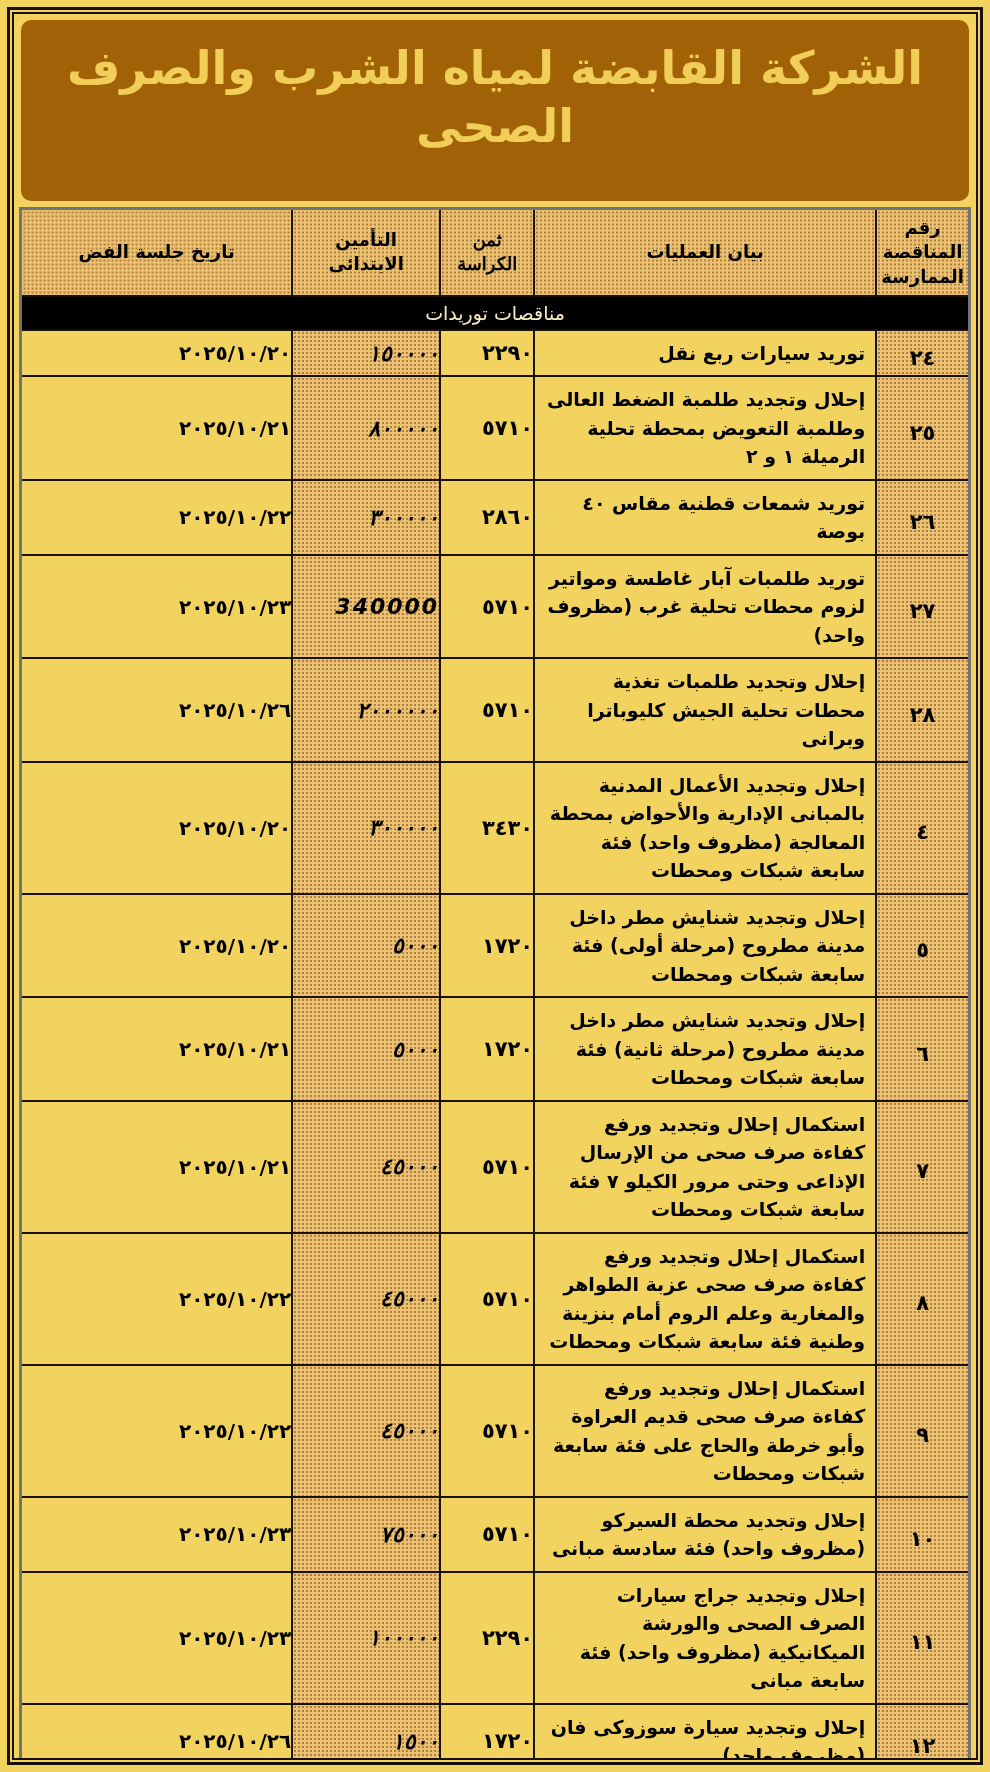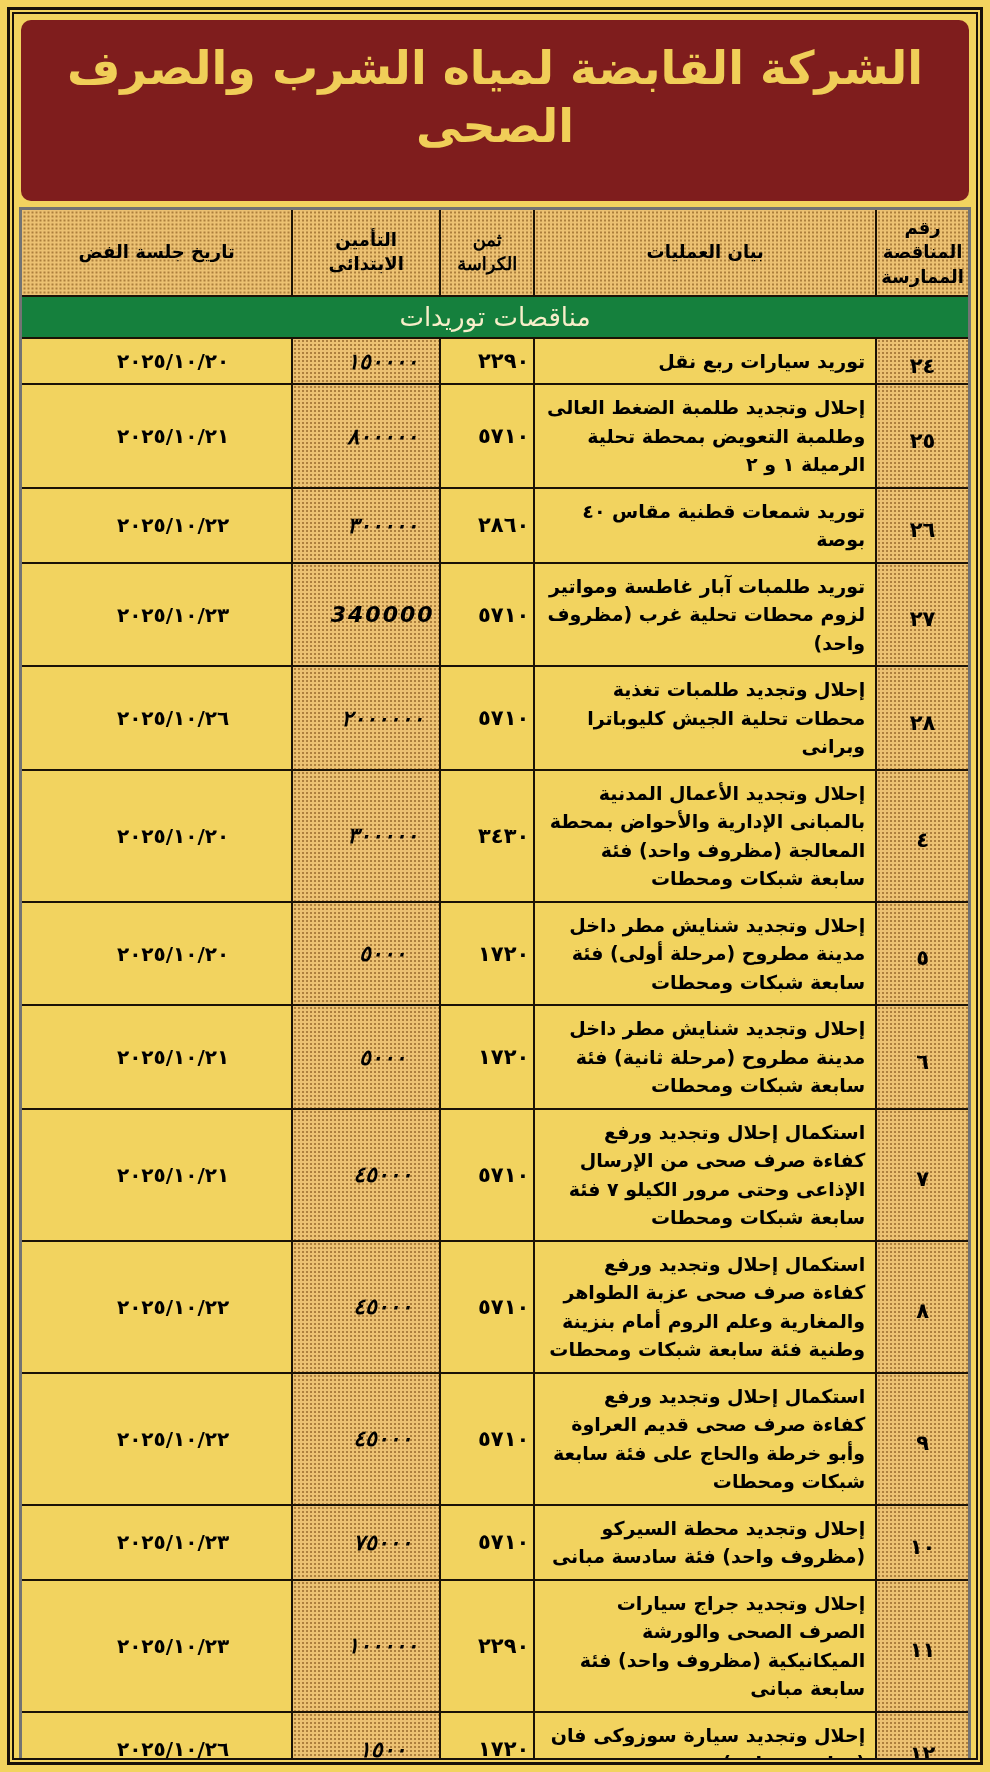--- a/index.html
+++ b/index.html
@@ -9,21 +9,21 @@
     background: #f2d35f;
     font-family: "DejaVu Sans", sans-serif;
     overflow: hidden;
     padding: 7px;
   }
   .outer-frame { border: 3px solid #17100a; padding: 2px; height: 100%; }
   .inner-frame { border: 2px solid #17100a; height: 100%; padding: 0 5px; overflow: hidden; }
 
   
   .masthead {
-    background: #7f1d1d;
+    background: #a16207;
     border-radius: 10px;
     margin: 6px 2px 0;
     padding: 20px 10px 46px;
     text-align: center;
     color: #f0ce58;
   }
   .masthead .title1 { font-size: 46px; font-weight: bold; line-height: 1.25; }
   .masthead .title2 { font-size: 43px; font-weight: bold; line-height: 1.25; margin-top: 8px; }
   .subtitle-box {
     position: relative;
@@ -55,37 +55,37 @@
     background-size: 4px 4px;
   }
   thead th { padding: 6px 4px; font-size: 18px; font-weight: bold; text-align: center; line-height: 1.35; }
   .c-num   { width: 74px; }
   .c-desc  { width: 342px; }
   .c-price { width: 94px; font-family: Liberation Serif, serif; }
   .c-dep   { width: 148px; }
   .c-date  { width: auto; }
 
   tr.band td {
-    background: #15803d;
+    background: #000000;
     color: #f7eec9;
     text-align: center;
-    font-size: 26px;
+    font-size: 19px;
     padding: 5px 4px;
     letter-spacing: 1px;
   }
   td.cell-num {
     text-align: center; vertical-align: top;
     font-size: 21px; font-weight: bold; padding-top: 9px;
   }
   td.cell-desc {
     text-align: right; font-weight: bold;
     font-size: 19px; line-height: 1.5; padding: 8px 10px;
   }
   td.cell-price, td.cell-dep, td.cell-date {
-    text-align: center; font-weight: bold; font-size: 21px; padding-left: 33px;
+    font-weight: bold; font-size: 21px; padding-left: 33px;
   }
   td.cell-dep { letter-spacing: 2px; font-size: 22px; font-style: italic; }
   td.cell-date { letter-spacing: 1px; font-size: 20px; }
 </style>
 </head>
 <body>
 
 <div class="outer-frame">
 <div class="inner-frame">
 

